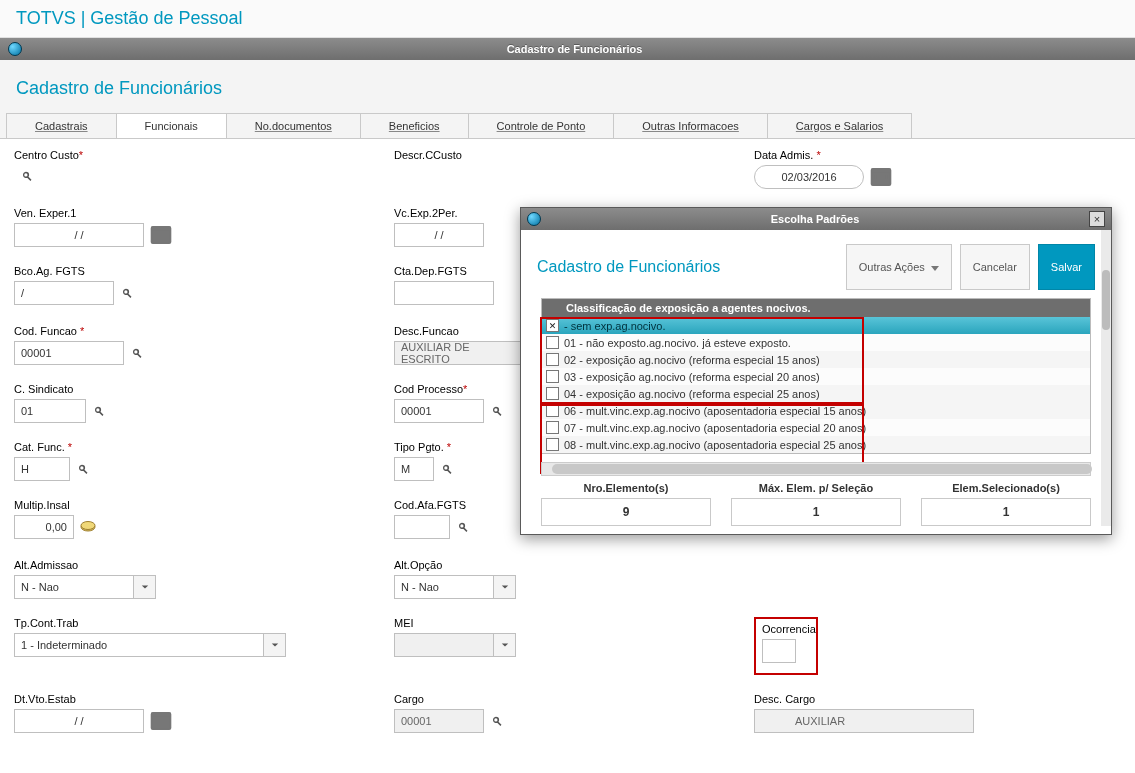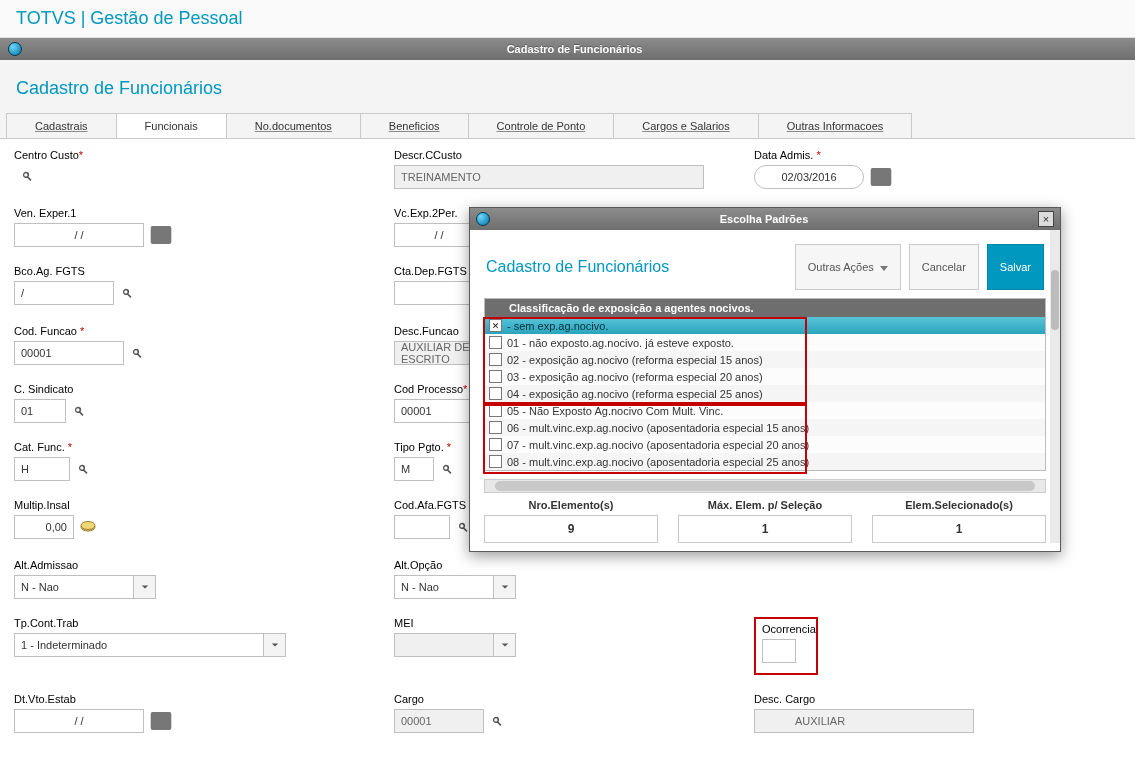--- a/index.html
+++ b/index.html
@@ -26,31 +26,31 @@
   .mag { display: inline-flex; width: 22px; height: 22px; align-items: center; justify-content: center; margin-left: 2px; cursor: pointer; }
   .mag svg { width: 13px; height: 13px; fill: #555; }
   .cal { display: inline-flex; width: 22px; height: 22px; align-items: center; justify-content: center; margin-left: 6px; cursor: pointer; }
   .cal svg rect { fill:#777; }
   .dropdown { display: inline-flex; }
   .dropdown .dd-arrow { width: 22px; height: 24px; border: 1px solid #bfbfbf; border-left: none; display: flex; align-items: center; justify-content: center; background: #f4f4f4; cursor:pointer; }
   .dd-arrow svg { width: 8px; height: 8px; fill: #555; }
   .money-icon { margin-left: 6px; display:inline-flex; align-items:center; }
 
   
-  .modal { position: absolute; left: 469px; top: 68px; width: 592px; border: 1px solid #5a5a5a; background: #fff; box-shadow: 0 4px 14px rgba(0,0,0,.4); }
+  .modal { position: absolute; left: 520px; top: 68px; width: 592px; border: 1px solid #5a5a5a; background: #fff; box-shadow: 0 4px 14px rgba(0,0,0,.4); }
   .modal-header { display:flex; align-items:center; height:22px; background: linear-gradient(#8c8c8c,#6e6e6e); color:#fff; font-size:11px; padding:0 6px; }
   .modal-header .globe { width:14px; height:14px; border-radius:50%; background: radial-gradient(circle at 30% 30%, #6fd8ff, #0070a0); border:1px solid #003850; }
   .modal-header .m-title { flex:1; text-align:center; font-weight:bold; }
   .modal-header .close { width:16px; height:16px; border:1px solid #444; background:#dcdcdc; color:#333; display:flex; align-items:center; justify-content:center; cursor:pointer; font-size:11px; line-height:1; }
   .modal-sub { display:flex; align-items:center; padding:14px 16px 8px; }
   .modal-sub-title { font-size:16px; color:#0098bf; flex:1; }
   .btn { border:1px solid #c9c9c9; background:#f6f6f6; padding:16px 12px; font-size:11px; margin-left:8px; cursor:pointer; color:#555; }
   .btn.primary { background:#0098bf; border-color:#0086a8; color:#fff; }
   .btn .caret { display:inline-block; width:0; height:0; border-left:4px solid transparent; border-right:4px solid transparent; border-top:5px solid #777; margin-left:6px; vertical-align:middle; }
-  .modal-body { padding: 0 14px 8px; }
+  .modal-body { padding: 0 20px 8px; }
   .list-header { background:#6e6e6e; color:#fff; font-size:11px; font-weight:bold; padding:3px 6px; display:flex; align-items:center; }
   .list-header .cell-check { width:18px; }
   .list { border:1px solid #bbb; }
   .list-row { display:flex; align-items:center; font-size:11px; height:17px; padding: 0 4px; background:#f5f5f5; }
   .list-row.alt { background:#fcfcfc; }
   .list-row.selected { background: linear-gradient(#59c4d8,#2aa5bd); color:#00323d; }
   .list-row .chk { width:13px; height:13px; border:1px solid #777; background:#fff; margin-right:5px; display:inline-flex; align-items:center; justify-content:center; font-size:9px; color:#222; cursor:pointer; }
   .list-row .chk.checked::after { content:"✕"; font-size:9px;}
   .red-box-1 { position:absolute; border:2px solid #c40000; pointer-events:none; }
   .modal-hscroll { height:14px; background:#e8e8e8; border:1px solid #ccc; margin-top:8px; position:relative; }
@@ -78,40 +78,39 @@
 </div>
 
 <div class="page-area">
   <div class="page-heading">Cadastro de Funcionários</div>
   <div class="tabs">
     <div class="tab">Cadastrais</div>
     <div class="tab active">Funcionais</div>
     <div class="tab">No.documentos</div>
     <div class="tab">Beneficios</div>
     <div class="tab">Controle de Ponto</div>
+    <div class="tab">Outras Informacoes</div>
     <div class="tab">Cargos e Salarios</div>
-    <div class="tab">Outras Informacoes</div>
   </div>
 
   <div class="form-area">
 
     <div class="row">
       <div class="col1">
         <div class="field-label"><span>Centro Custo</span><span class="req">*</span></div>
         <div class="input-wrap">
           <span class="mag">
               <svg viewBox="0 0 16 16">
                 <path d="M6 2a4 4 0 014 4c0 .9-.3 1.7-.8 2.4l3.7 3.7-1.3 1.3-3.7-3.7A4 4 0 116 2zm0 2a2 2 0 100 4 2 2 0 000-4z"></path>
               </svg>
             </span>
         </div>
       </div>
       <div class="col2">
         <div class="field-label">Descr.CCusto</div>
-        <div class="input-box readonly" style="width:310px;">TREINAMENTO</div>
       </div>
       <div class="col3">
         <div class="field-label"><span>Data Admis.</span> <span class="req">*</span></div>
         <div class="input-wrap">
           <div class="input-box" style="width:110px; text-align:center; justify-content:center;border-radius:12px;">02/03/2016</div>
           <span class="cal">
               <svg viewBox="0 0 16 16">
                 <rect x="1" y="2" width="14" height="12" rx="1" fill="#fff" stroke="#777"></rect>
                 <rect x="1" y="2" width="14" height="3"></rect>
                 <rect x="3" y="7" width="2" height="2"></rect>
@@ -175,21 +174,21 @@
       <div class="col2">
         <div class="field-label">Desc.Funcao</div>
         <div class="input-box readonly" style="width:130px;">AUXILIAR DE ESCRITO</div>
       </div>
     </div>
 
     <div class="row">
       <div class="col1">
         <div class="field-label">C. Sindicato</div>
         <div class="input-wrap">
-          <div class="input-box" style="width:52px;">01</div>
+          <div class="input-box" style="width:72px;">01</div>
           <span class="mag">
               <svg viewBox="0 0 16 16">
                 <path d="M6 2a4 4 0 014 4c0 .9-.3 1.7-.8 2.4l3.7 3.7-1.3 1.3-3.7-3.7A4 4 0 116 2zm0 2a2 2 0 100 4 2 2 0 000-4z"></path>
               </svg>
             </span>
         </div>
       </div>
       <div class="col2">
         <div class="field-label"><span>Cod Processo</span><span class="req">*</span></div>
         <div class="input-wrap">
@@ -371,24 +370,20 @@
                 <span class="chk"></span>
                 <span>02 - exposição ag.nocivo (reforma especial 15 anos)</span>
               </div>
               <div class="list-row alt">
                 <span class="chk"></span>
                 <span>03 - exposição ag.nocivo (reforma especial 20 anos)</span>
               </div>
               <div class="list-row">
                 <span class="chk"></span>
                 <span>04 - exposição ag.nocivo (reforma especial 25 anos)</span>
-              </div>
-              <div class="list-row alt">
-                <span class="chk"></span>
-                <span>05 - Não Exposto Ag.nocivo Com Mult. Vinc.</span>
               </div>
               <div class="list-row">
                 <span class="chk"></span>
                 <span>06 - mult.vinc.exp.ag.nocivo (aposentadoria especial 15 anos)</span>
               </div>
               <div class="list-row alt">
                 <span class="chk"></span>
                 <span>07 - mult.vinc.exp.ag.nocivo (aposentadoria especial 20 anos)</span>
               </div>
               <div class="list-row">

